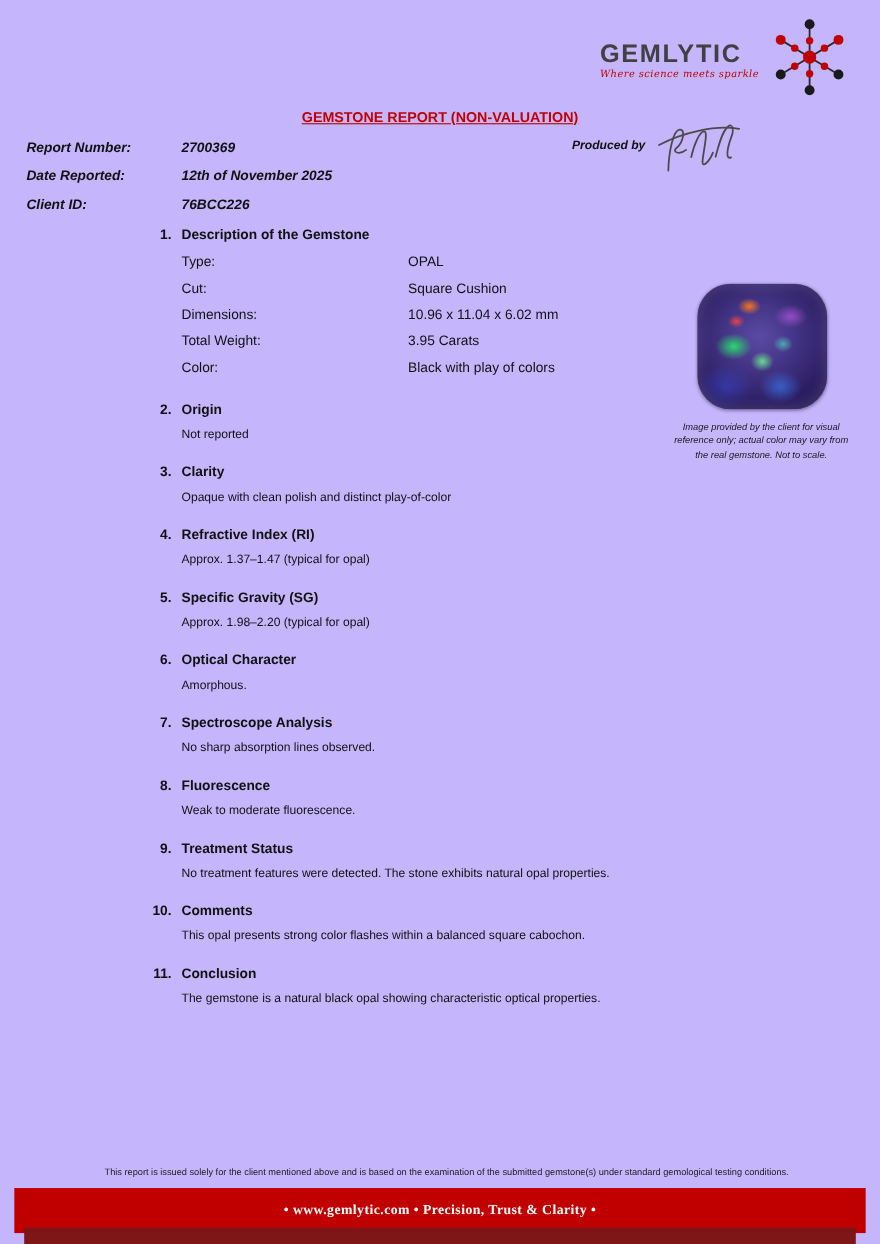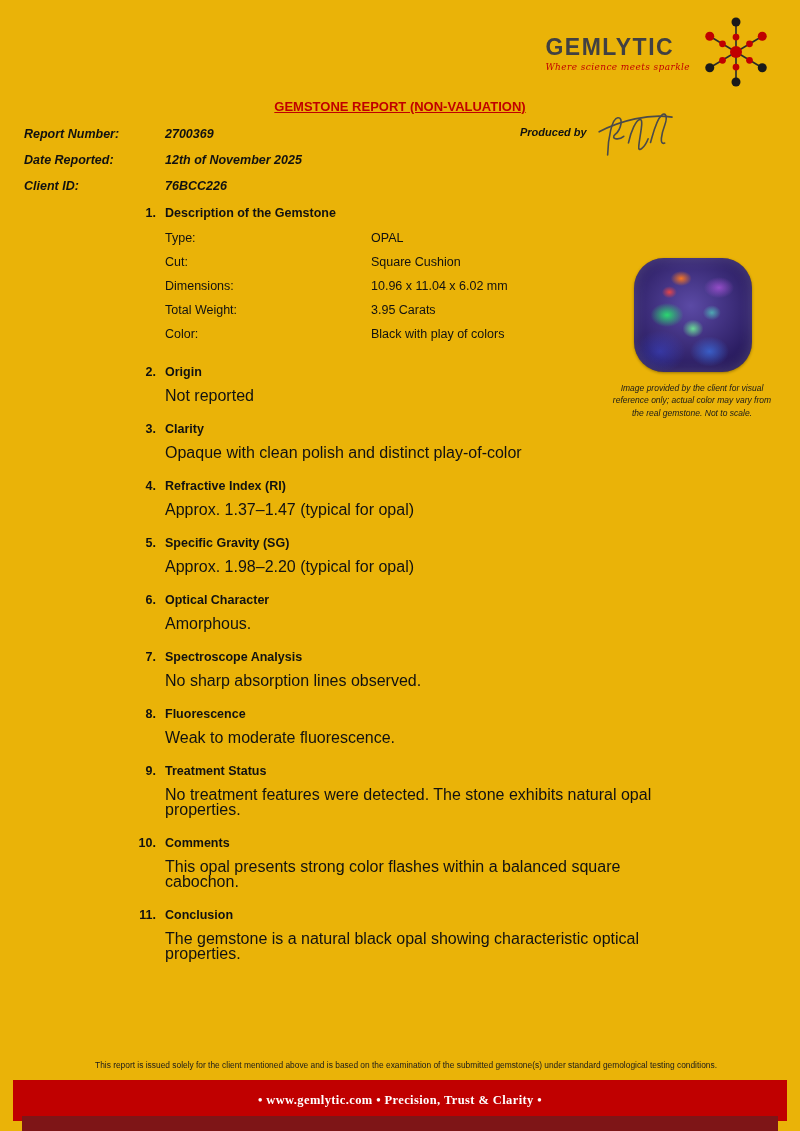--- a/index.html
+++ b/index.html
@@ -1,18 +1,18 @@
 <!DOCTYPE html>
 <html><head>
 <meta charset="utf-8">
 <style>
   * { box-sizing: border-box; margin: 0; padding: 0; }
   body { margin: 0; background: #fff; }
   .page {
-    position: relative; width: 800px; height: 1131px; background: #eab308;
+    position: relative; width: 800px; height: 1131px; background: #c4b5fd;
     font-family: "Liberation Sans", sans-serif; color: #111; overflow: hidden;
   }
 
   
   .header { position: absolute; top: 16px; right: 26px; display: flex; align-items: center; gap: 8px; }
   .logo-text { text-align: left; }
   .logo-name { font-size: 23px; font-weight: bold; letter-spacing: 1.5px; color: #414042; line-height: 1; }
   .logo-tagline { font-family: "DejaVu Serif", serif; font-style: italic; font-size: 9px; color: #c00000; margin-top: 3px; letter-spacing: 0.4px; }
 
   
@@ -26,21 +26,21 @@
   .meta-row { display: flex; height: 26px; align-items: center; font-style: italic; font-weight: bold; font-size: 12.5px; }
   .meta-label { width: 141px; flex: none; }
   .produced-by { position: absolute; top: 126px; left: 520px; font-style: italic; font-weight: bold; font-size: 11px; }
   .signature { position: absolute; top: 106px; left: 592px; transform: rotate(-6deg); }
 
   
   .content { position: absolute; top: 206px; left: 128px; width: 560px; }
   .section { margin-bottom: 19px; }
   .heading-row { display: flex; font-weight: bold; font-size: 12.5px; line-height: 15px; }
   .sec-num { width: 28px; text-align: right; margin-right: 9px; flex: none; }
-  .sec-body { margin: 8px 0 0 37px; font-size: 16px; line-height: 15px; }
+  .sec-body { margin: 8px 0 0 37px; font-size: 11px; line-height: 15px; }
   .fields { margin: 5px 0 0 37px; }
   .field-row { display: flex; height: 24px; align-items: center; font-size: 12.5px; }
   .field-label { width: 206px; flex: none; }
 
   
   .gem-figure { position: absolute; top: 258px; left: 634px; }
   .gem {
     width: 118px; height: 114px; border-radius: 30px;
     background:
       radial-gradient(14px 10px at 40% 18%, rgba(255,120,30,.95), rgba(255,120,30,0) 75%),

